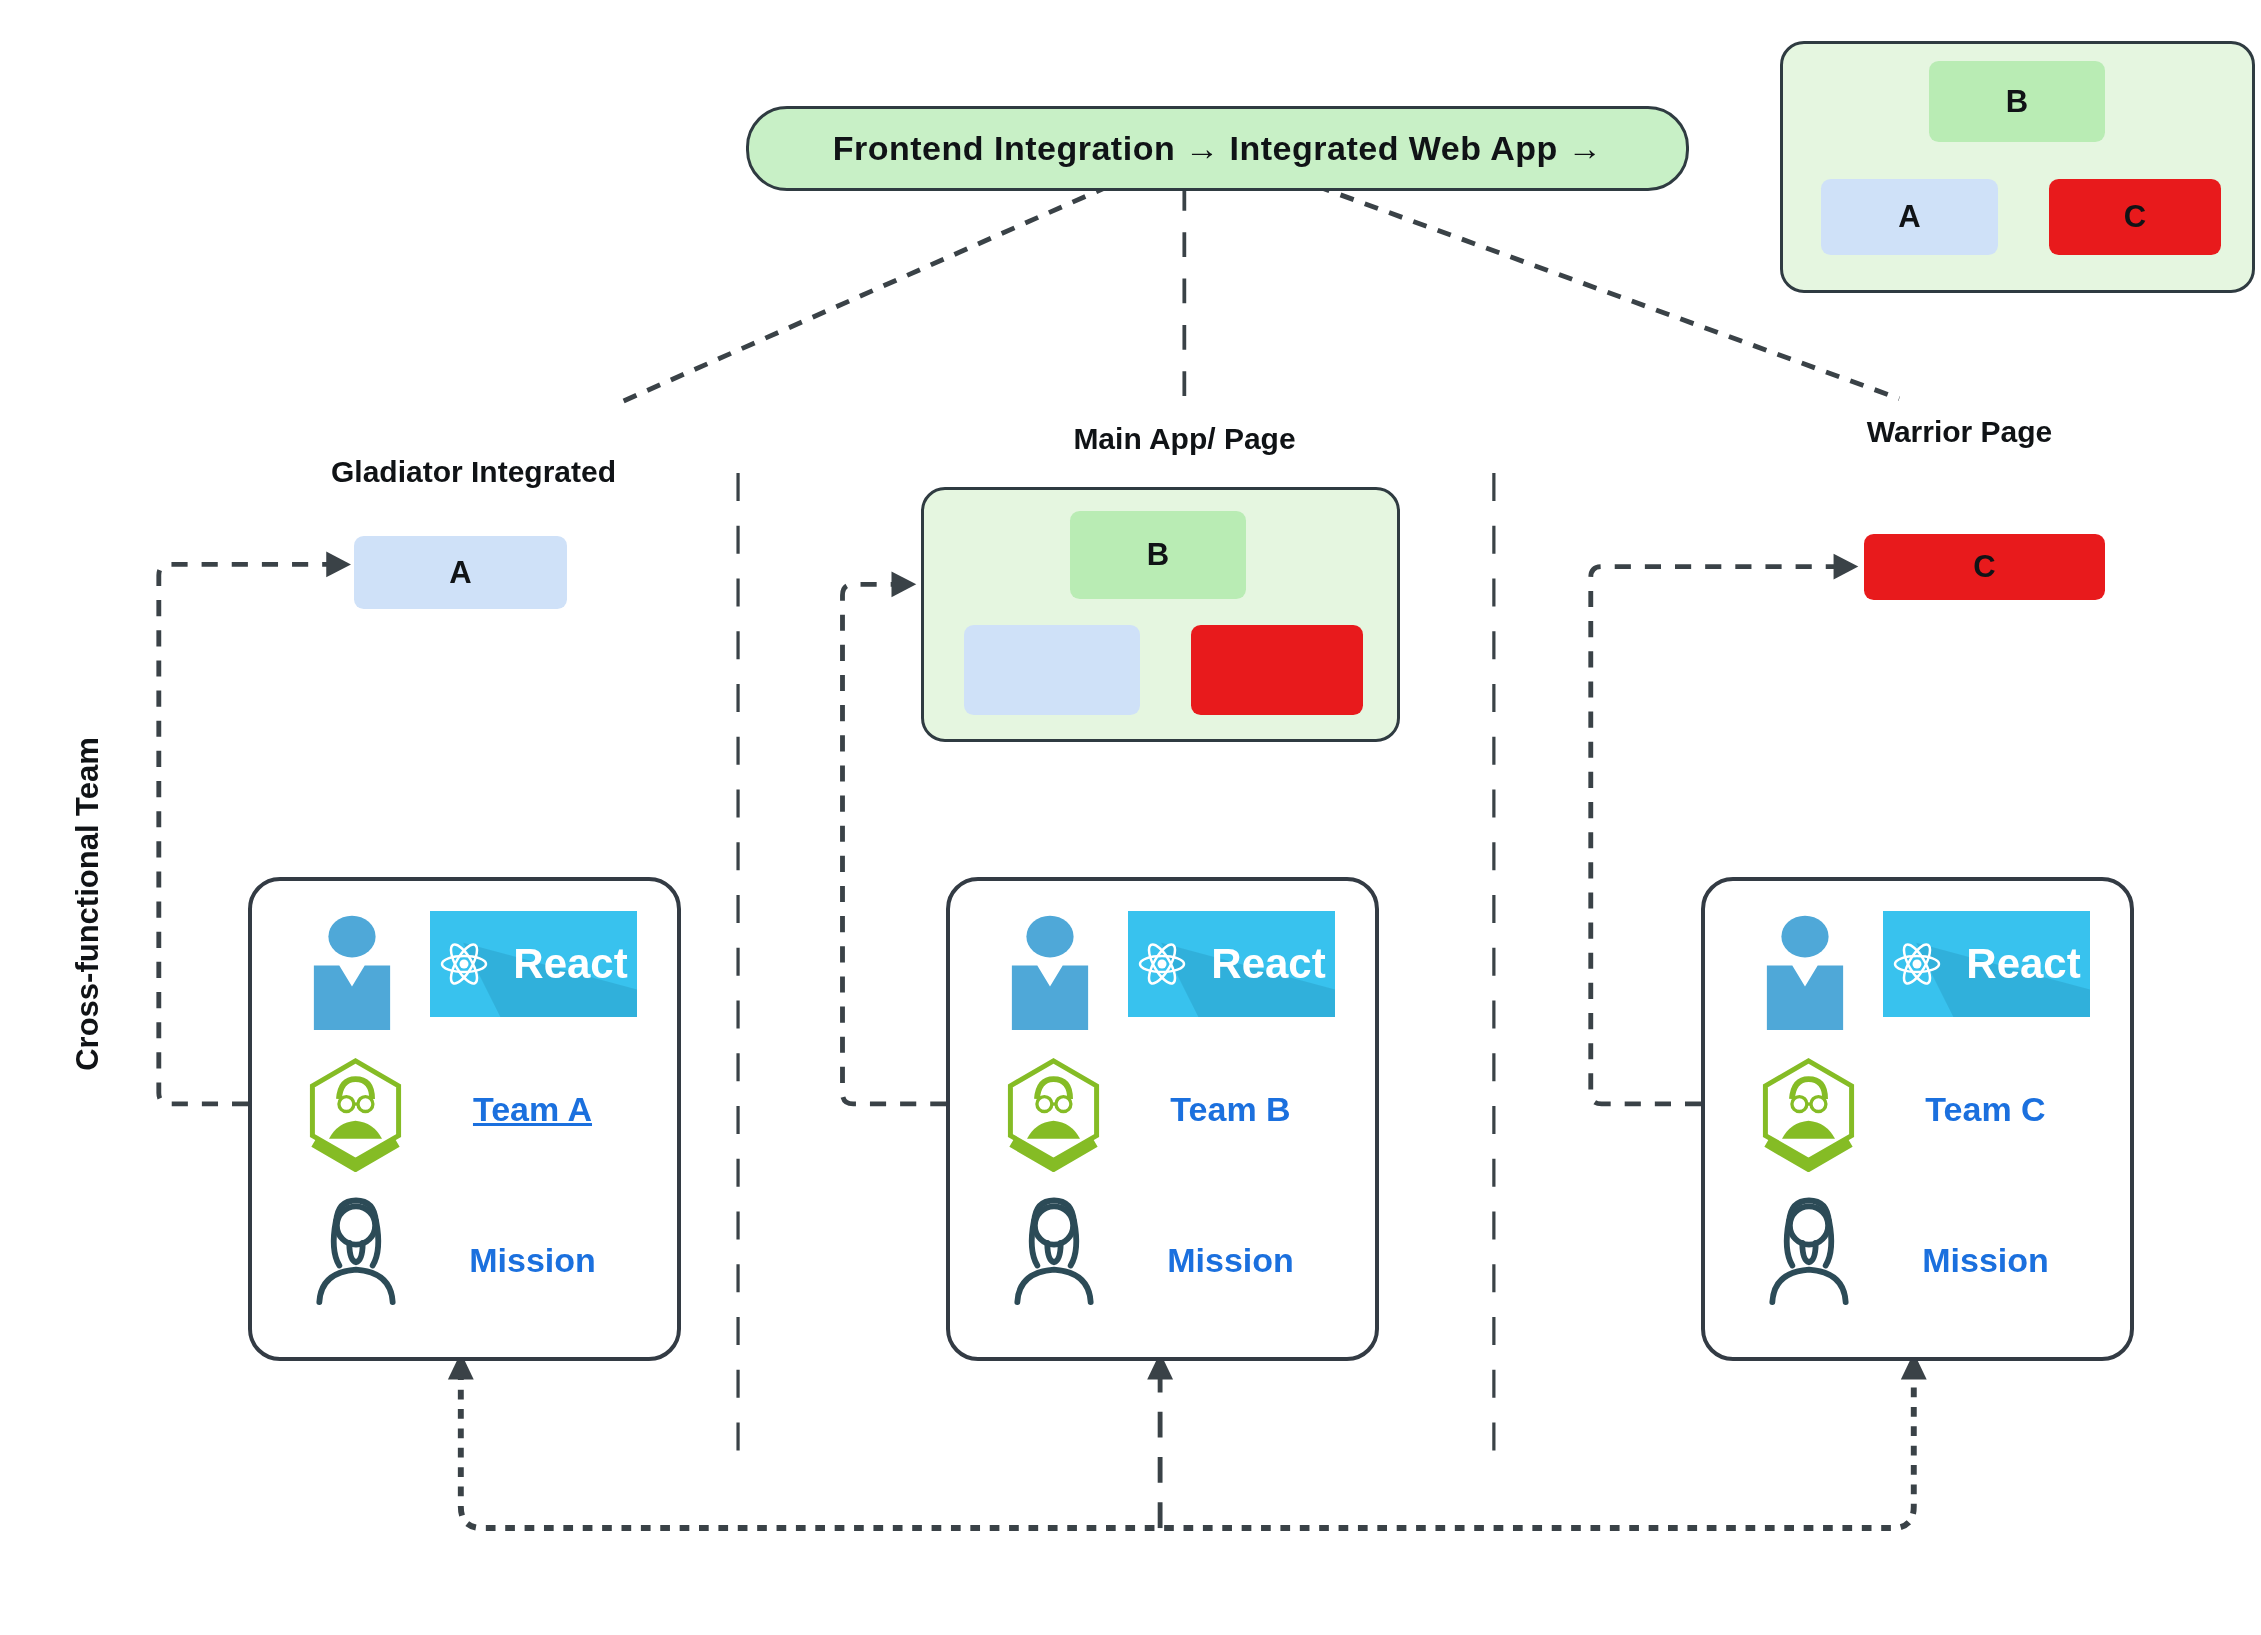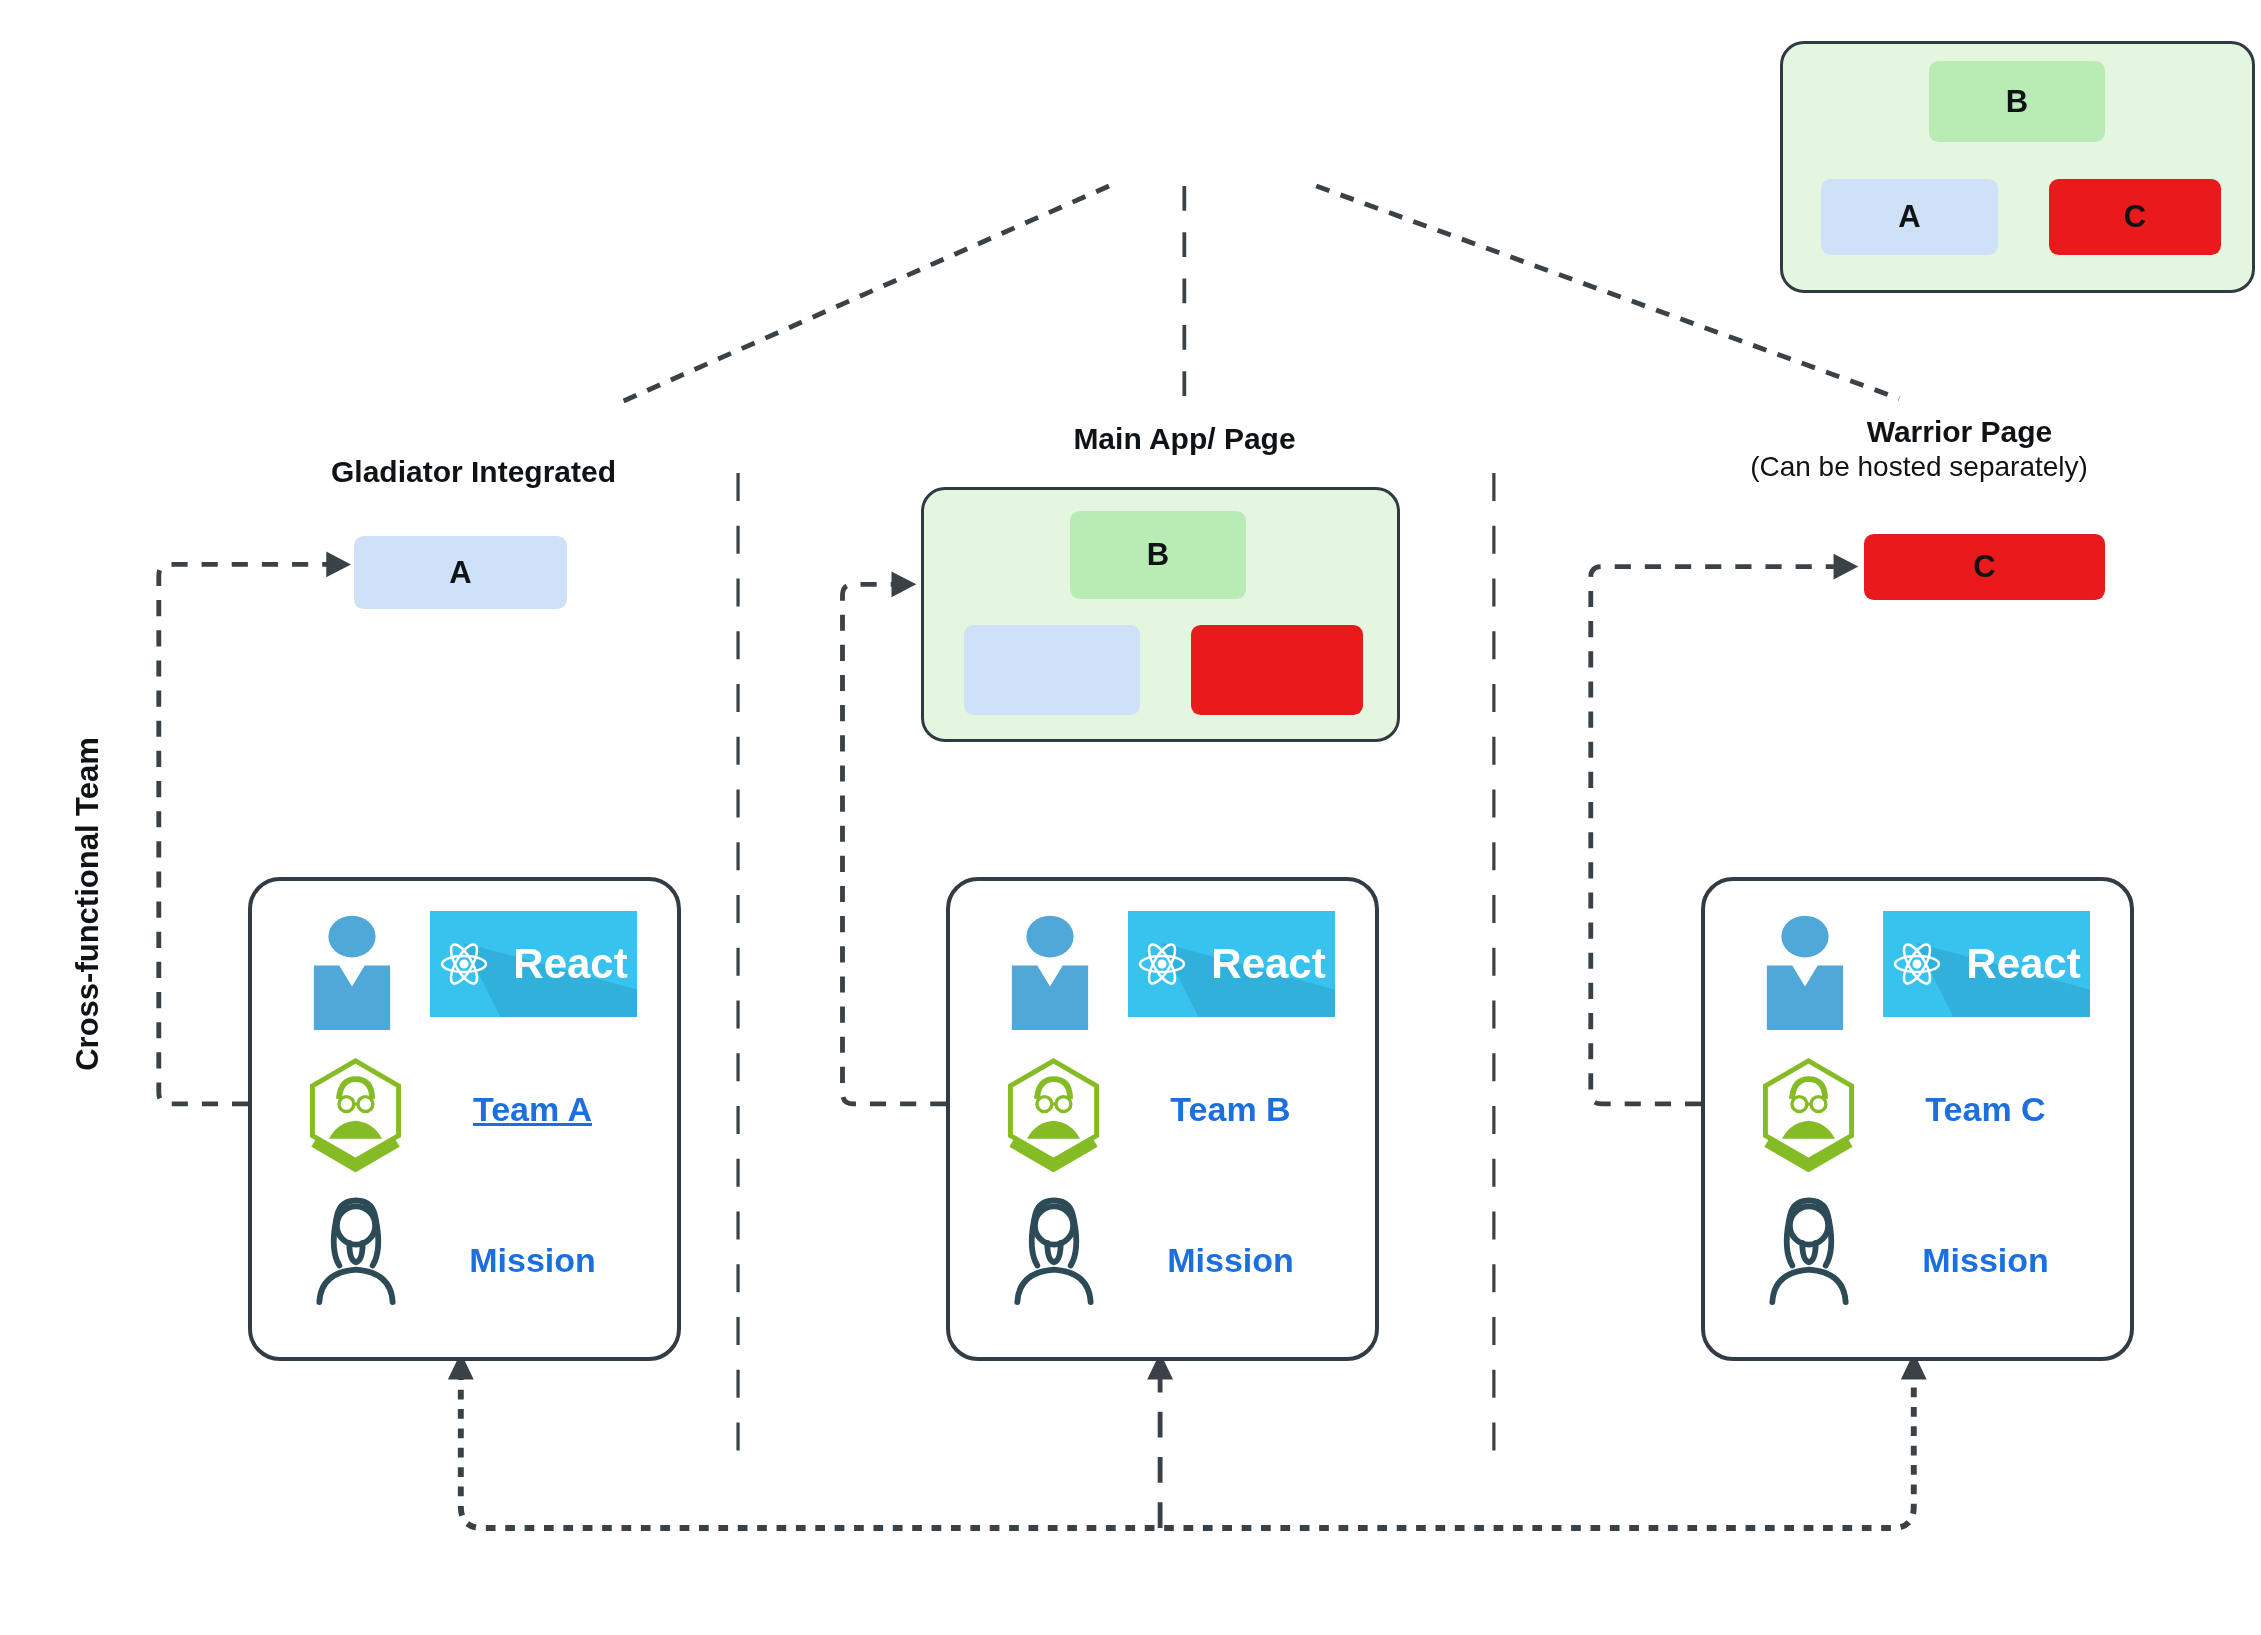--- a/index.html
+++ b/index.html
@@ -101,37 +101,39 @@
     <g fill="#3a4247">
       <polygon points="652,1048 606,1024 606,1072"></polygon>
       <polygon points="1702,1085 1656,1061 1656,1109"></polygon>
       <polygon points="3452,1052 3406,1028 3406,1076"></polygon>
       <polygon points="856,2512 832,2562 880,2562"></polygon>
       <polygon points="2155,2512 2131,2562 2179,2562"></polygon>
       <polygon points="3555,2512 3531,2562 3579,2562"></polygon>
     </g>
   </svg>
 
+  <div class="abs pill">
+    <span>Frontend Integration  →  Integrated Web App  →</span>
+  </div>
 
   <div class="abs legend">
     <div class="minibox green-box" style="left:146px;top:17px;width:176px;height:81px;">
       <span>B</span>
     </div>
     <div class="minibox blue-box" style="left:38px;top:135px;width:177px;height:76px;">
       <span>A</span>
     </div>
     <div class="minibox red-box" style="left:266px;top:135px;width:172px;height:76px;">
       <span>C</span>
     </div>
   </div>
 
   <div class="abs hdr" style="left:258px;top:455px;width:431px;">Gladiator Integrated</div>
   <div class="abs hdr" style="left:969px;top:422px;width:431px;">Main App/ Page</div>
   <div class="abs hdr" style="left:1744px;top:415px;width:431px;">Warrior Page</div>
-  <div class="abs subhdr" style="left:1650px;top:451px;width:538px;">(Can be hosted separately)</div>
 
   <div class="abs minibox blue-box" style="left:354px;top:536px;width:213px;height:73px;">
     <span>A</span>
   </div>
 
   <div class="abs main-container">
     <div class="minibox green-box" style="left:146px;top:20.5px;width:176px;height:88px;">
       <span>B</span>
     </div>
     <div class="minibox blue-box" style="left:40px;top:135px;width:176px;height:90px;"></div>

